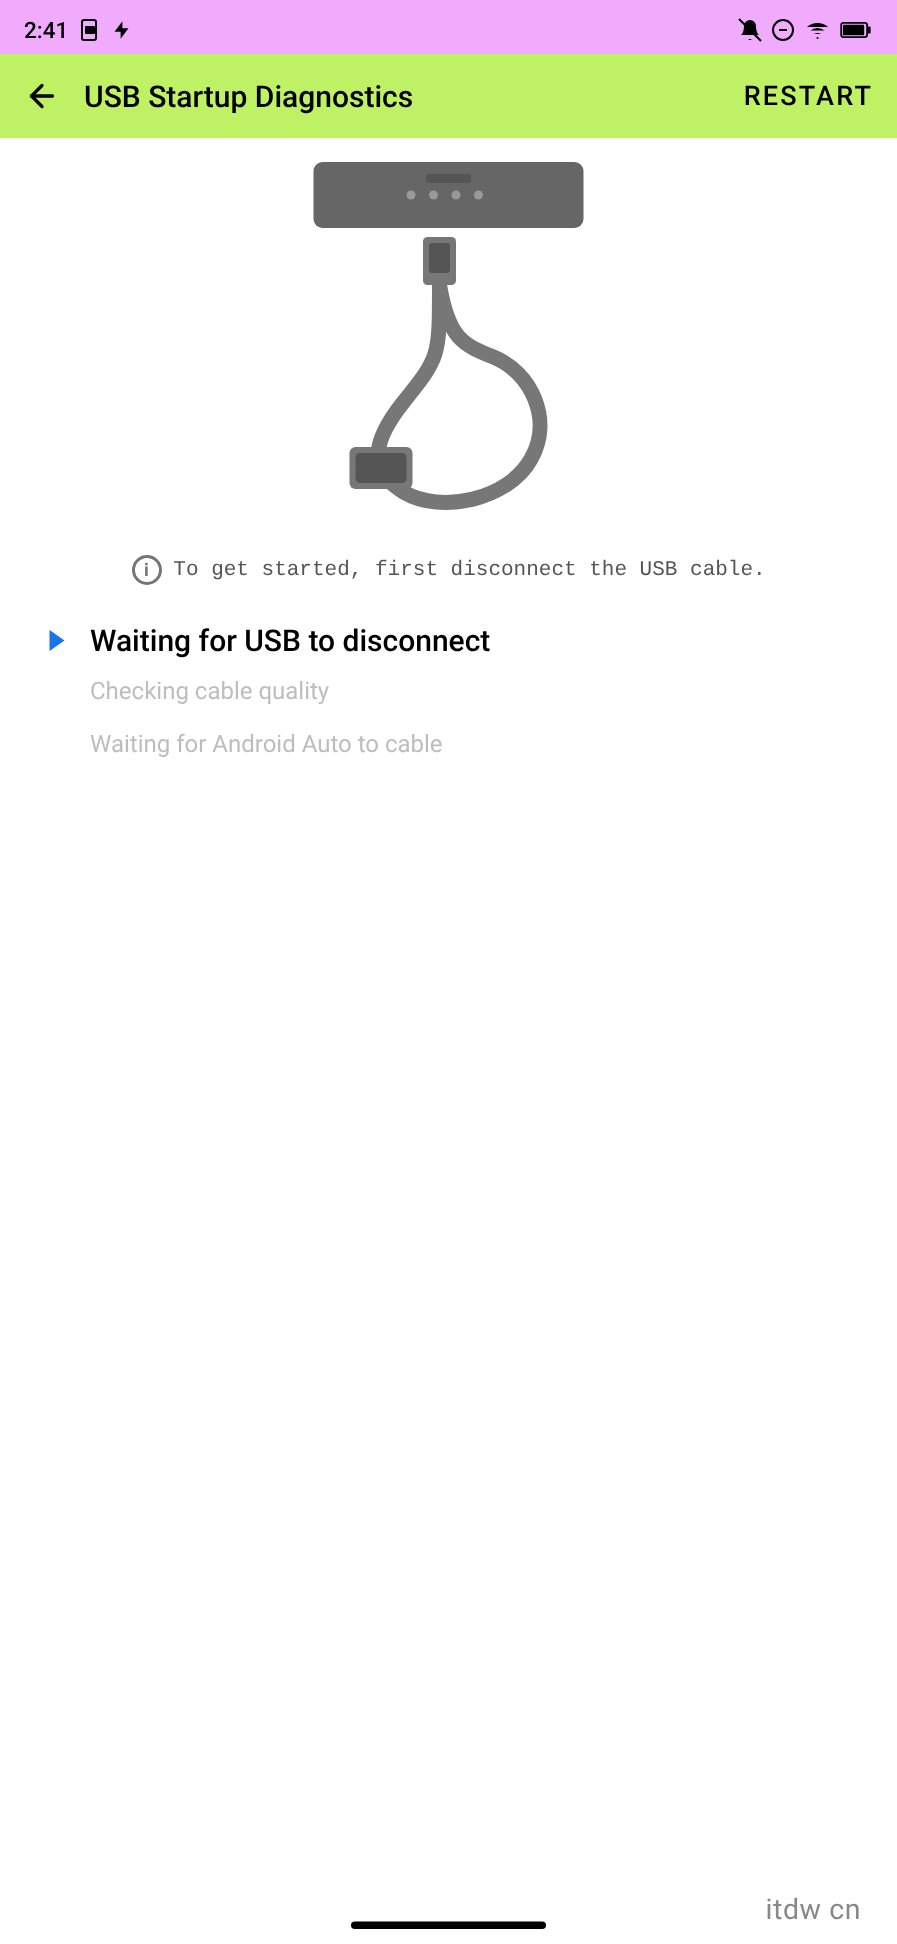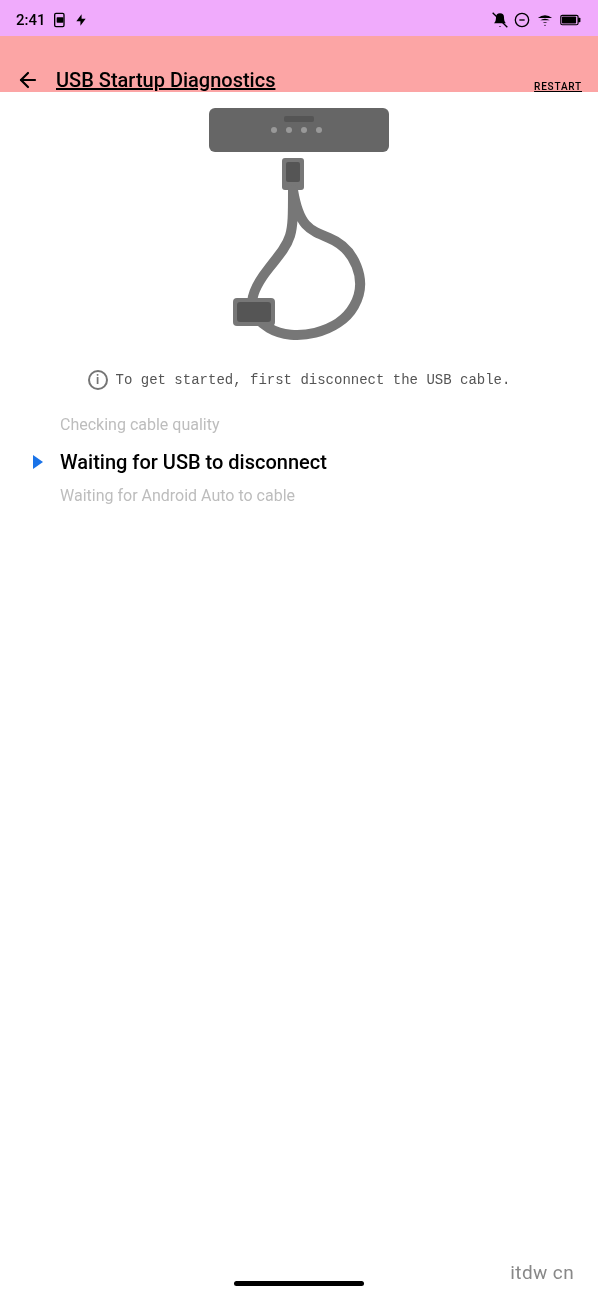--- a/index.html
+++ b/index.html
@@ -35,42 +35,41 @@
     }
     .status-right {
       display: flex;
       align-items: center;
       gap: 6px;
     }
 
     
     .app-bar {
       display: flex;
-      align-items: flex-end;
+      align-items: center;
       padding: 0 16px;
       height: 56px;
-      background: #fca5a5;
-      text-decoration: underline;
+      background: #bef264;
     }
     .app-bar-back {
       margin-right: 16px;
       cursor: pointer;
       font-size: 22px;
       color: #000;
       display: flex;
       align-items: center;
     }
     .app-bar-title {
       flex: 1;
       font-size: 20px;
       font-weight: 500;
       color: #000;
     }
     .app-bar-action {
-      font-size: 10px;
+      font-size: 18px;
       font-weight: 500;
       color: #000;
       letter-spacing: 0.08em;
       cursor: pointer;
     }
 
     
     .illustration-container {
       display: flex;
       flex-direction: column;
@@ -269,33 +268,33 @@
 
   <div class="info-row">
     <div class="info-icon">i</div>
     <span class="info-text">To get started, first disconnect the USB cable.</span>
   </div>
 </div>
 
 <div class="steps-container">
 
   <div class="step-row">
-    <div class="step-indicator"></div>
-    <span class="step-label-pending">Checking cable quality</span>
-  </div>
-
-  <div class="step-row">
     <div class="step-indicator">
       <div class="chevron-right"></div>
     </div>
     <span class="step-label-active">Waiting for USB to disconnect</span>
   </div>
 
   <div class="step-row">
     <div class="step-indicator"></div>
+    <span class="step-label-pending">Checking cable quality</span>
+  </div>
+
+  <div class="step-row">
+    <div class="step-indicator"></div>
     <span class="step-label-pending">Waiting for Android Auto to cable</span>
   </div>
 
 </div>
 
 <div class="bottom-bar">
   <div class="home-indicator"></div>
 </div>
 
 <div class="watermark">itdw cn</div>

